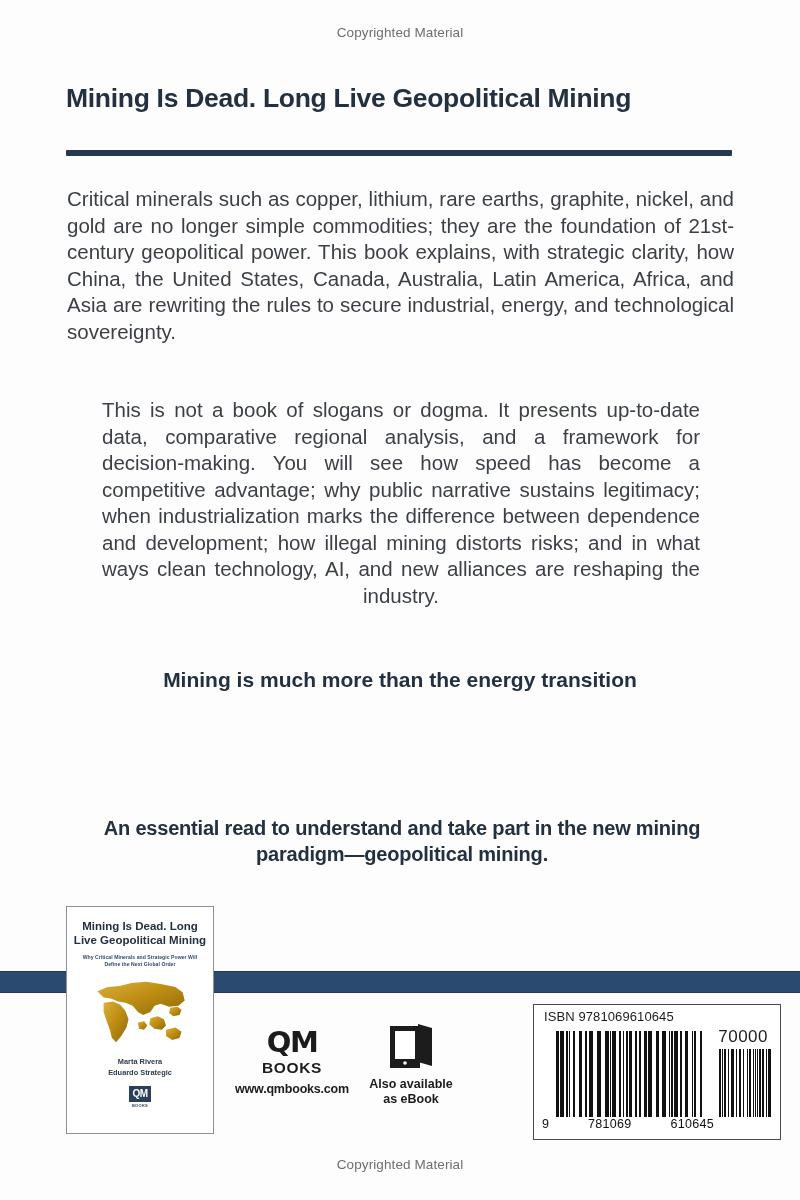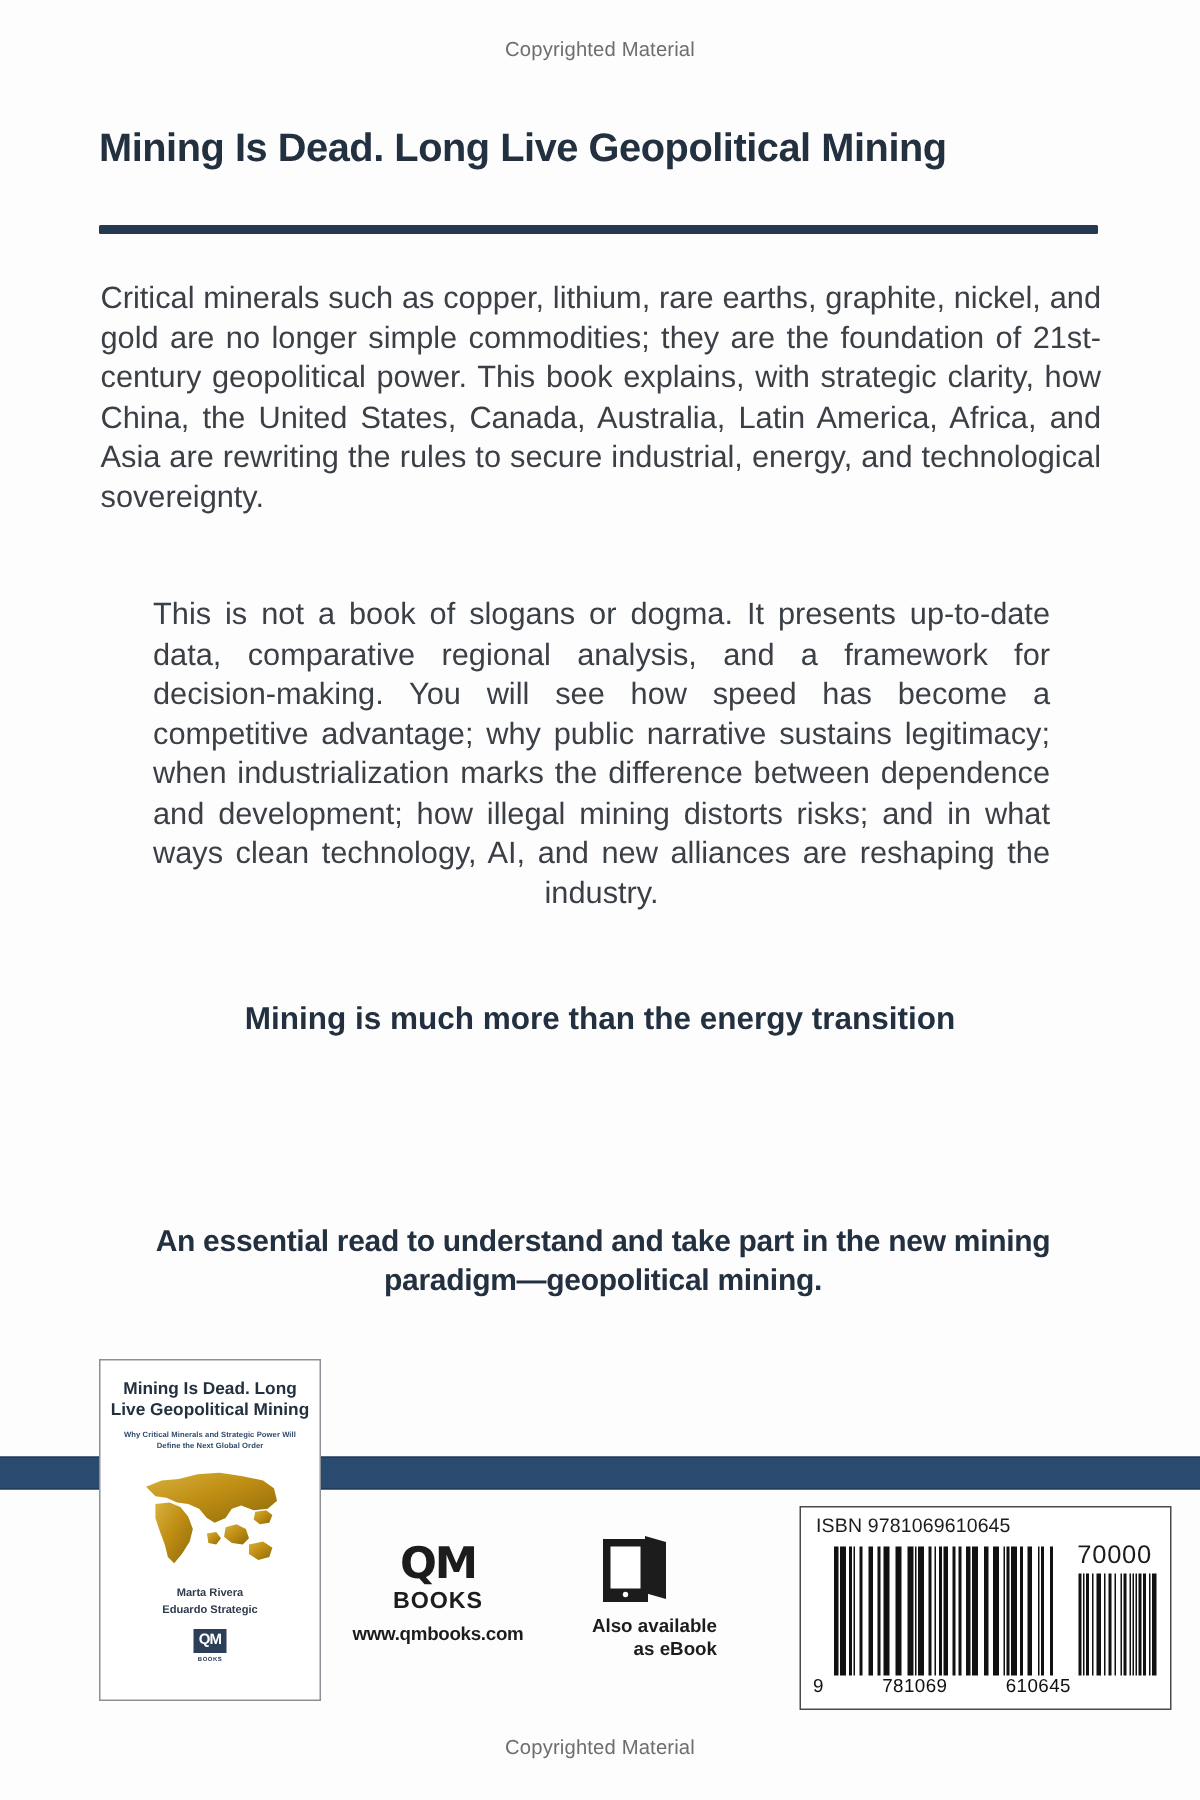--- a/index.html
+++ b/index.html
@@ -225,24 +225,24 @@
     text-align: center;
     font-size: 12.5px;
     font-weight: bold;
     color: #1c1c1c;
     letter-spacing: -0.2px;
   }
 
   
   .ebook {
     position: absolute;
-    left: 368px;
+    left: 356px;
     top: 1022px;
     width: 110px;
-    text-align: right;
+    text-align: center;
   }
   .ebook-icon {
     margin: 0 auto;
     width: 46px;
     height: 50px;
   }
   .ebook-label {
     margin-top: 5px;
     font-size: 12.5px;
     font-weight: bold;

